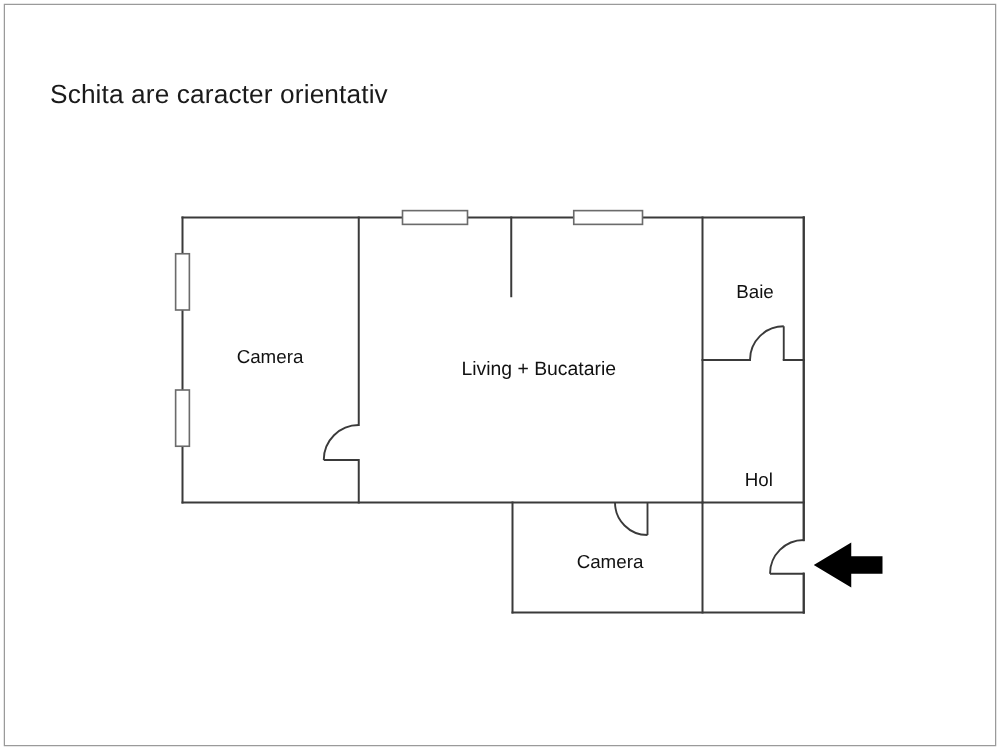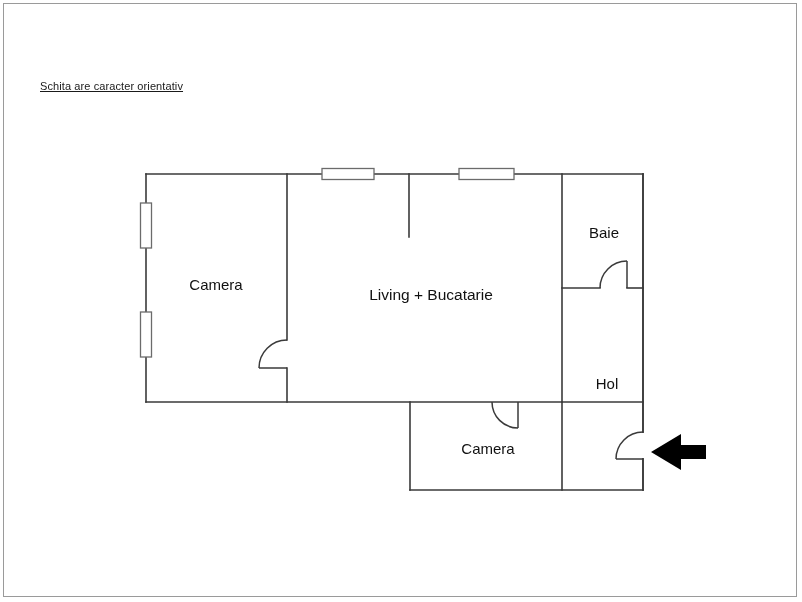--- a/index.html
+++ b/index.html
@@ -28,26 +28,25 @@
     top: 3px;
     width: 794px;
     height: 594px;
     border: 1px solid #9a9a9a;
     box-sizing: border-box;
     pointer-events: none;
   }
   #note-title {
     position: absolute;
     left: 40px;
-    top: 80px;
-    font-size: 11px;
+    top: 64px;
+    font-size: 21px;
     color: #1a1a1a;
     letter-spacing: 0.1px;
     white-space: nowrap;
-    text-decoration: underline;
   }
   #plan-svg {
     position: absolute;
     left: 0;
     top: 0;
   }
   .room-label {
     font-family: "Liberation Sans", sans-serif;
     font-size: 15px;
     fill: #111111;

